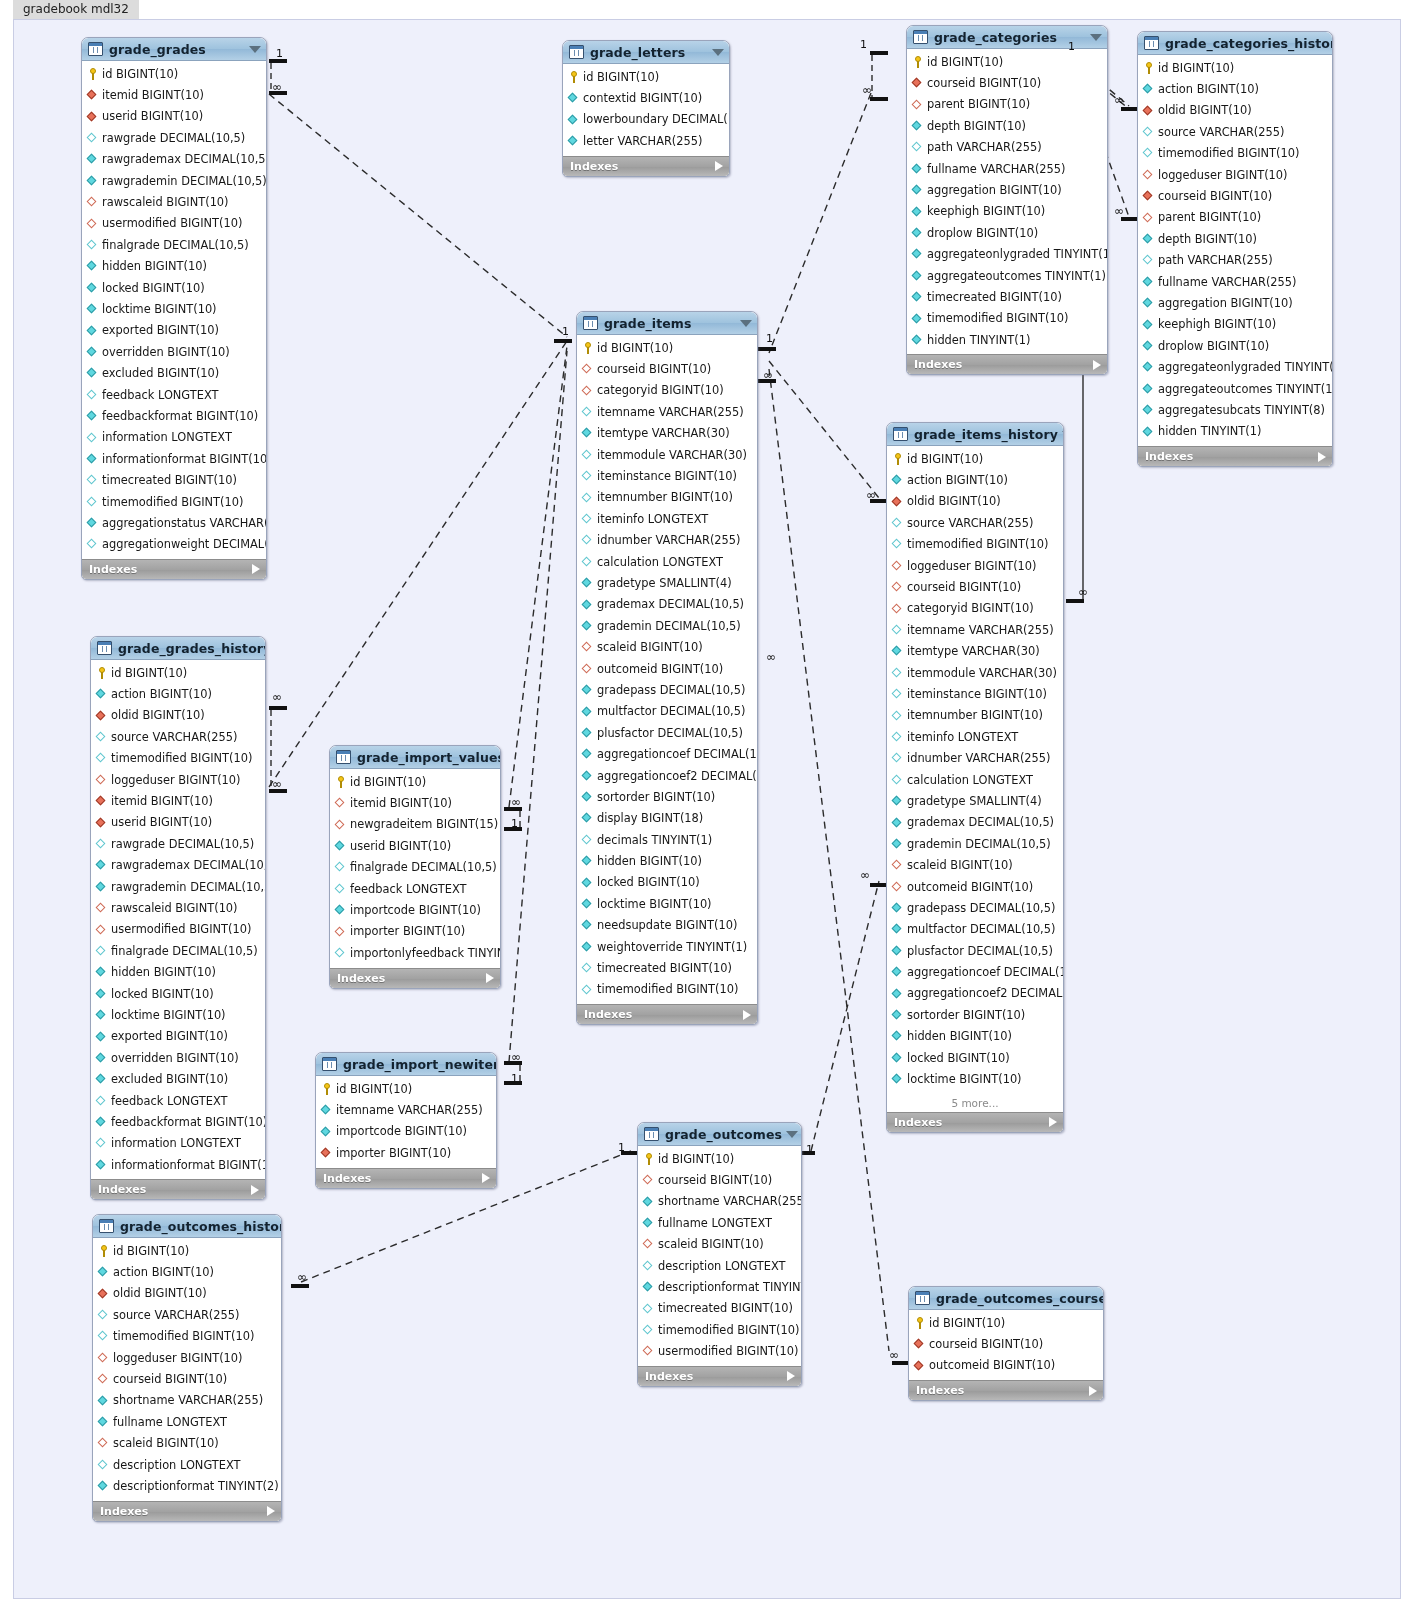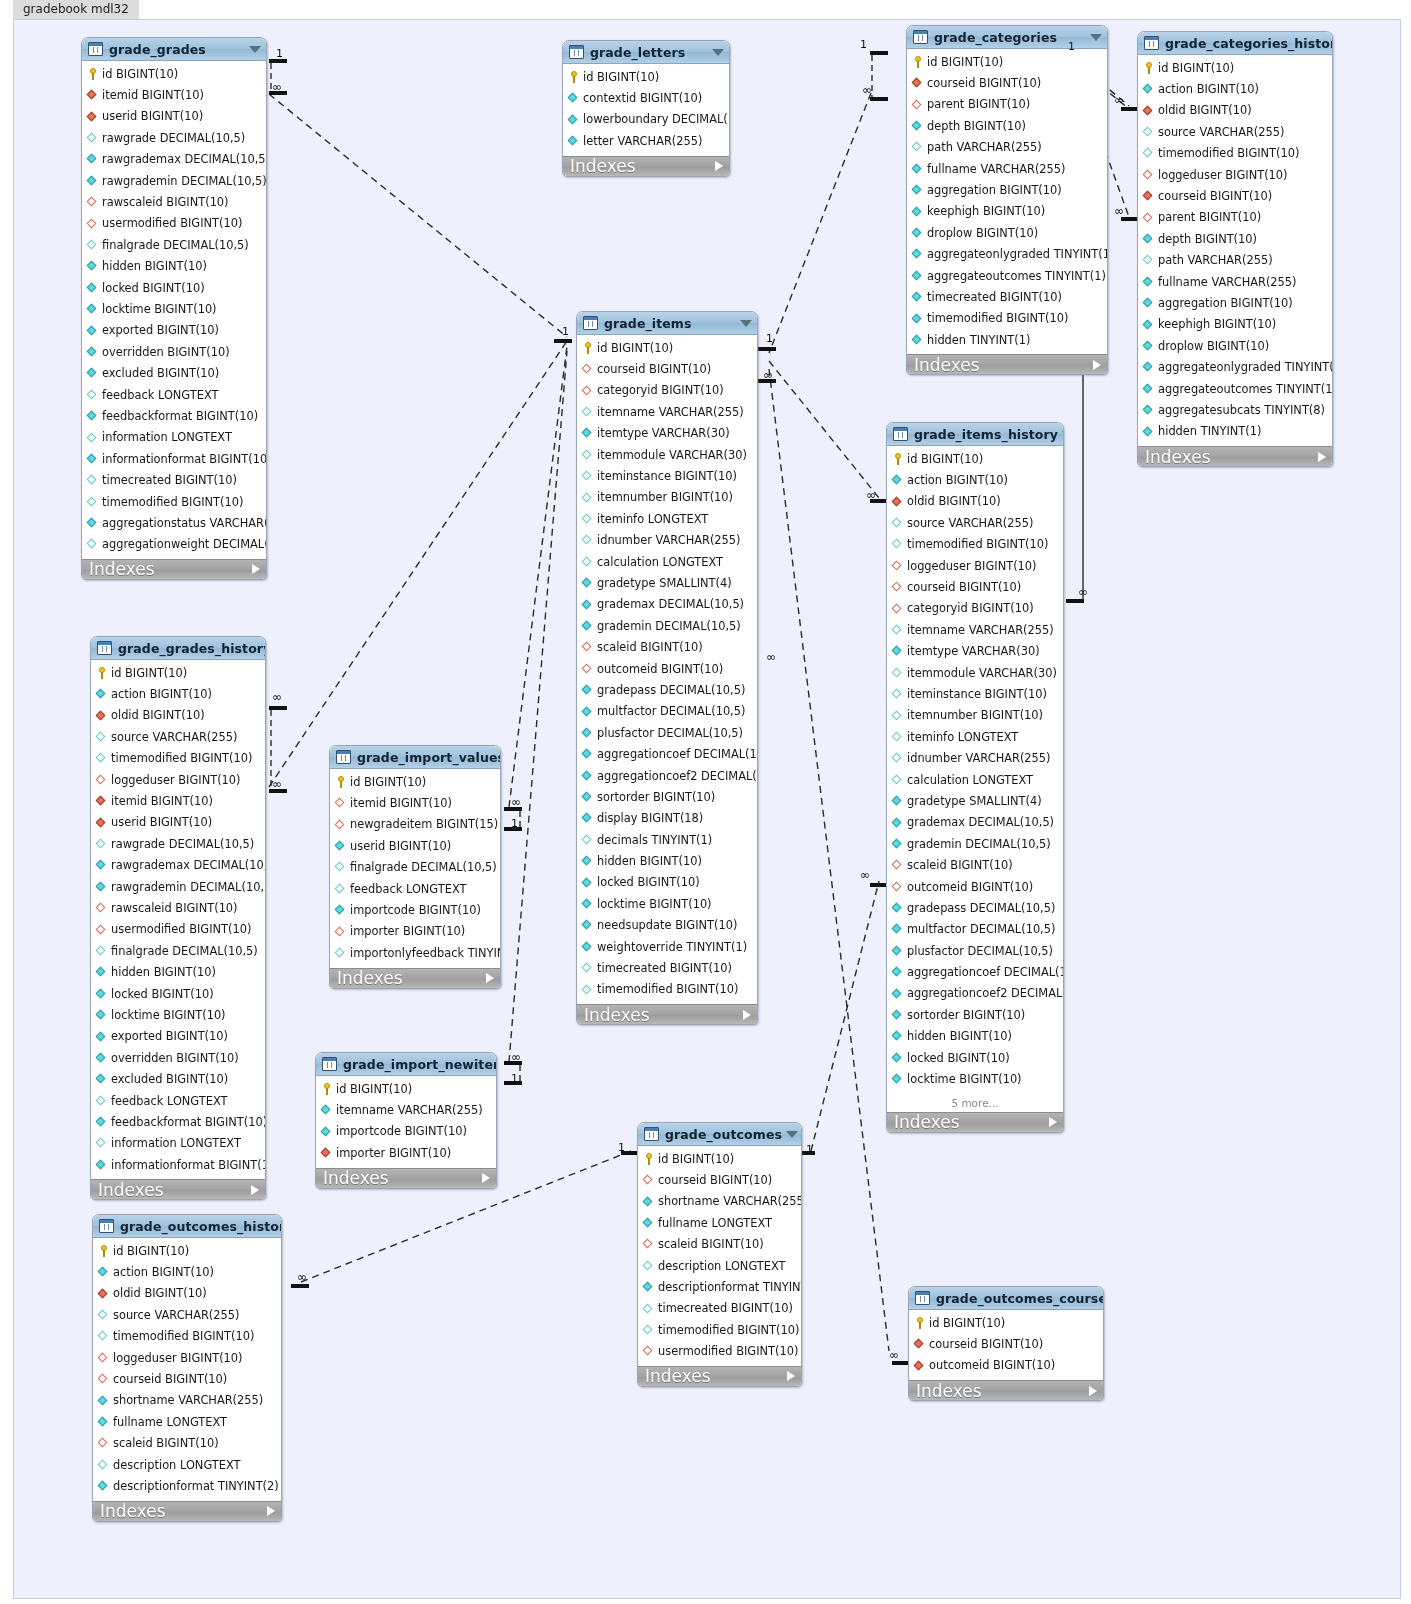--- a/index.html
+++ b/index.html
@@ -175,22 +175,22 @@
     height: 19px;
     background: linear-gradient(to bottom, #b4b4b4 0%, #a2a2a2 50%, #9a9a9a 51%, #b8b8b8 100%);
     border-top: 1px solid #8c8c8c;
     display: flex;
     align-items: center;
     justify-content: space-between;
     padding: 0 6px 0 7px;
     border-radius: 0 0 4px 4px;
   }
   .idx-lbl {
-    font-size: 17px;
-    font-weight: normal;
+    font-size: 11px;
+    font-weight: bold;
     color: #ffffff;
     text-shadow: 0 1px 0 rgba(80,80,80,0.6);
   }
   .idx-arrow {
     width: 0; height: 0;
     border-top: 5px solid transparent;
     border-bottom: 5px solid transparent;
     border-left: 8px solid #ffffff;
   }
 

